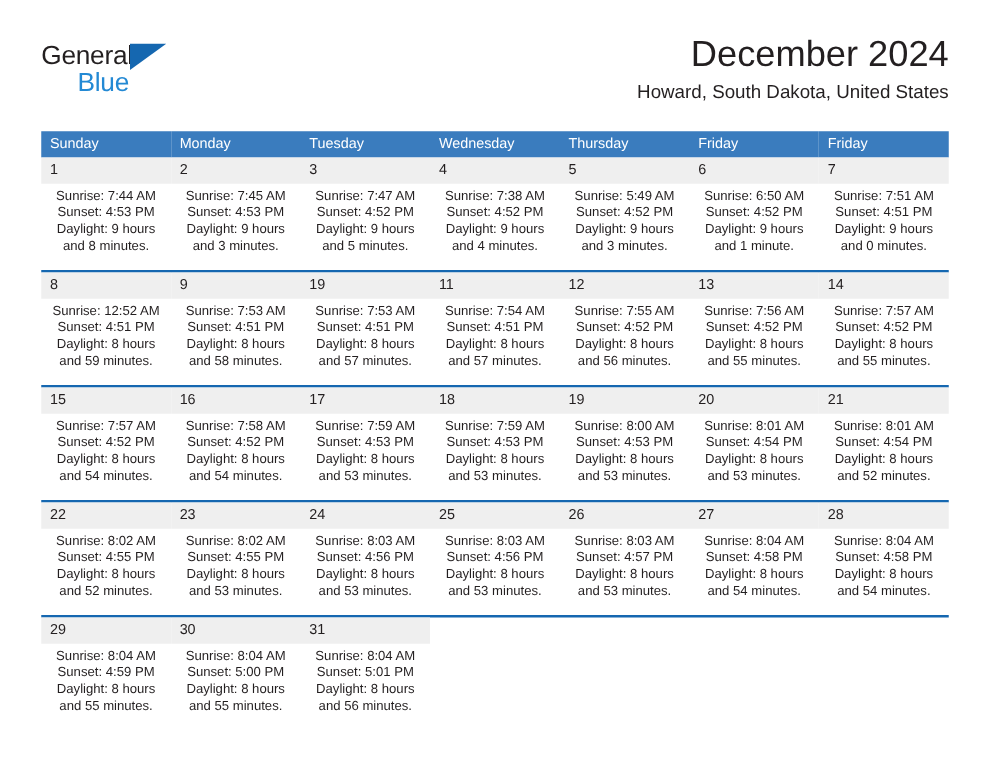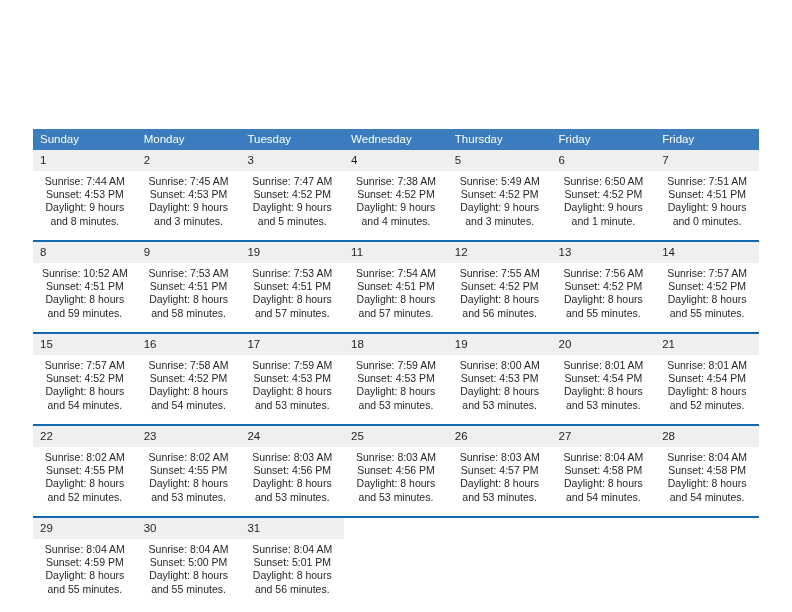--- a/index.html
+++ b/index.html
@@ -87,21 +87,20 @@
   }
 
   
   .calendar {
     position: absolute;
     left: 33px;
     top: 105px;
     width: 726px;
     border-collapse: collapse;
     table-layout: fixed;
-    margin-top: 24px;
   }
   .calendar th {
     background: #3a7cbe;
     color: #ffffff;
     font-size: 11.5px;
     font-weight: normal;
     text-align: left;
     padding: 4px 0 4px 7px;
     height: 13px;
     line-height: 13px;
@@ -153,22 +152,29 @@
     line-height: 0;
   }
 </style>
 </head>
 <body>
 
 <div class="page">
 
   <div class="header">
 
+    <div class="logo">
+      <span class="logo-general">General</span>
+      <span class="logo-triangle"></span>
+      <span class="logo-blue">Blue</span>
+    </div>
 
     <div class="titles">
+      <div class="month-title">December 2024</div>
+      <div class="location-title">Howard, South Dakota, United States</div>
     </div>
 
   </div>
 
   <table class="calendar">
     <thead>
       <tr>
         <th>Sunday</th>
         <th>Monday</th>
         <th>Tuesday</th>
@@ -261,21 +267,21 @@
         <tr class="week-sep">
           <td colspan="7">
             <div class="sep-line"></div>
           </td>
         </tr>
         <tr class="week-row">
           <td>
             <div class="cell filled">
               <div class="daynum">8</div>
               <div class="details">
-                <div>Sunrise: 10:52 AM</div>
+                <div>Sunrise: 12:52 AM</div>
                 <div>Sunset: 4:51 PM</div>
                 <div>Daylight: 8 hours</div>
                 <div>and 59 minutes.</div>
               </div>
             </div>
           </td>
           <td>
             <div class="cell filled">
               <div class="daynum">9</div>
               <div class="details">

